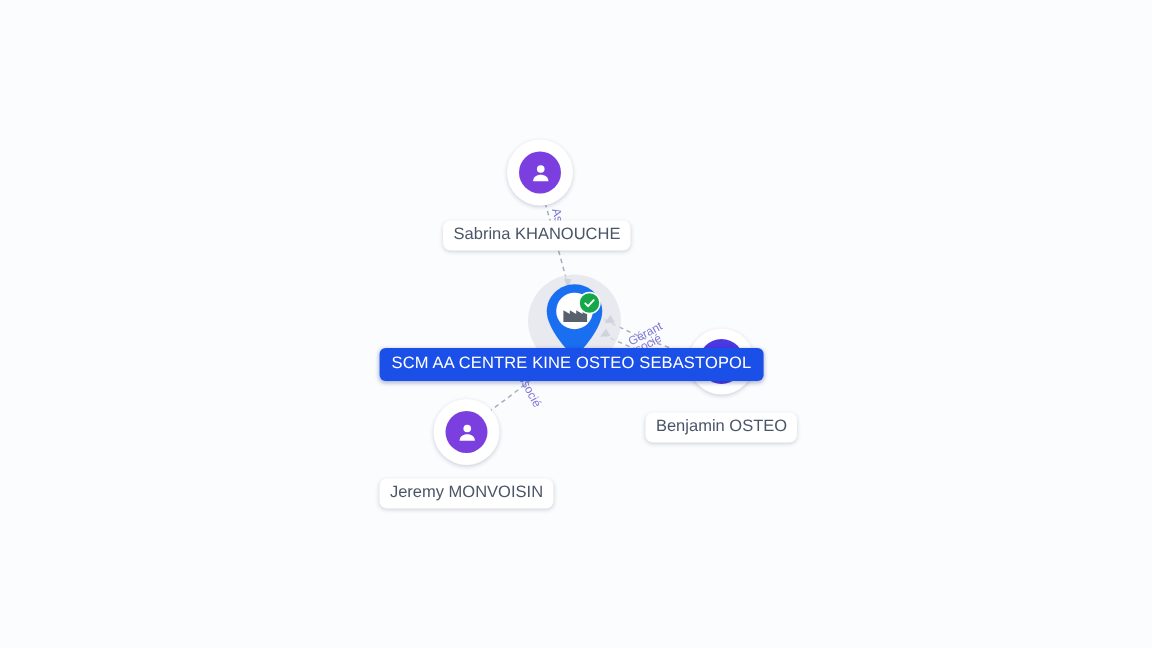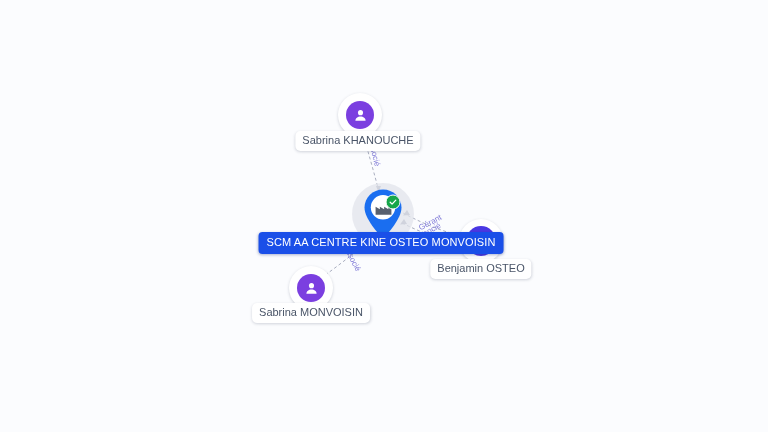--- a/index.html
+++ b/index.html
@@ -62,20 +62,21 @@
     position: absolute;
     transform: translate(-50%, 0);
     background: #ffffff;
     color: #4a5568;
     font-size: 11px;
     line-height: 13px;
     white-space: nowrap;
     padding: 3px 7px 4px 7px;
     border-radius: 5px;
     box-shadow: 0 1px 3px rgba(40,50,80,0.20);
+    margin-top: 16px;
   }
 
   
   .company-halo {
     position: absolute;
     width: 62px;
     height: 62px;
     border-radius: 50%;
     background: rgba(225,228,235,0.75);
     transform: translate(-50%, -50%);
@@ -184,21 +185,21 @@
   <div class="node" style="left:311px; top:288px;">
     <div class="person-ring">
       <div class="person-disc">
         <svg width="17" height="17" viewBox="0 0 24 24">
           <circle cx="12" cy="8" r="3.6" fill="#ffffff"></circle>
           <path d="M4.8 19.5c0-3.9 3.2-6.1 7.2-6.1s7.2 2.2 7.2 6.1z" fill="#ffffff"></path>
         </svg>
       </div>
     </div>
   </div>
-  <div class="name-label" style="left:311px; top:303px;">Sabrina MONVOISIN</div>
+  <div class="name-label" style="left:311px; top:303px;">Jeremy MONVOISIN</div>
 
   <div class="company-halo" style="left:383px; top:214px;"></div>
 
   <div class="company-pin" style="left:383px; top:214px;">
     <svg width="46" height="54" viewBox="0 0 46 54" xmlns="http://www.w3.org/2000/svg">
       <path d="M23 2.5C12.8 2.5 4.5 10.6 4.5 20.6c0 11.4 14.3 26.6 17.3 29.7a1.7 1.7 0 0 0 2.4 0c3-3.1 17.3-18.3 17.3-29.7C41.5 10.6 33.2 2.5 23 2.5z" fill="#1a6ef0"></path>
       <circle cx="23" cy="20.3" r="12.2" fill="#ffffff"></circle>
     </svg>
 
     <svg width="19" height="19" viewBox="0 0 24 24" style="position:absolute; left:13.5px; top:11px;">
@@ -206,15 +207,15 @@
       <rect x="18.4" y="3.4" width="3.2" height="3.6" fill="#58606e"></rect>
     </svg>
   </div>
 
   <div class="verified-badge" style="left:392.5px; top:202px;">
     <svg width="9" height="9" viewBox="0 0 24 24">
       <path d="M4.5 12.6l5 5L19.5 7" stroke="#ffffff" stroke-width="3.4" fill="none" stroke-linecap="round" stroke-linejoin="round"></path>
     </svg>
   </div>
 
-  <div class="company-pill" style="left:381px; top:243px;">SCM AA CENTRE KINE OSTEO MONVOISIN</div>
+  <div class="company-pill" style="left:381px; top:243px;">SCM AA CENTRE KINE OSTEO SEBASTOPOL</div>
 
 </div>
 
 </body></html>

